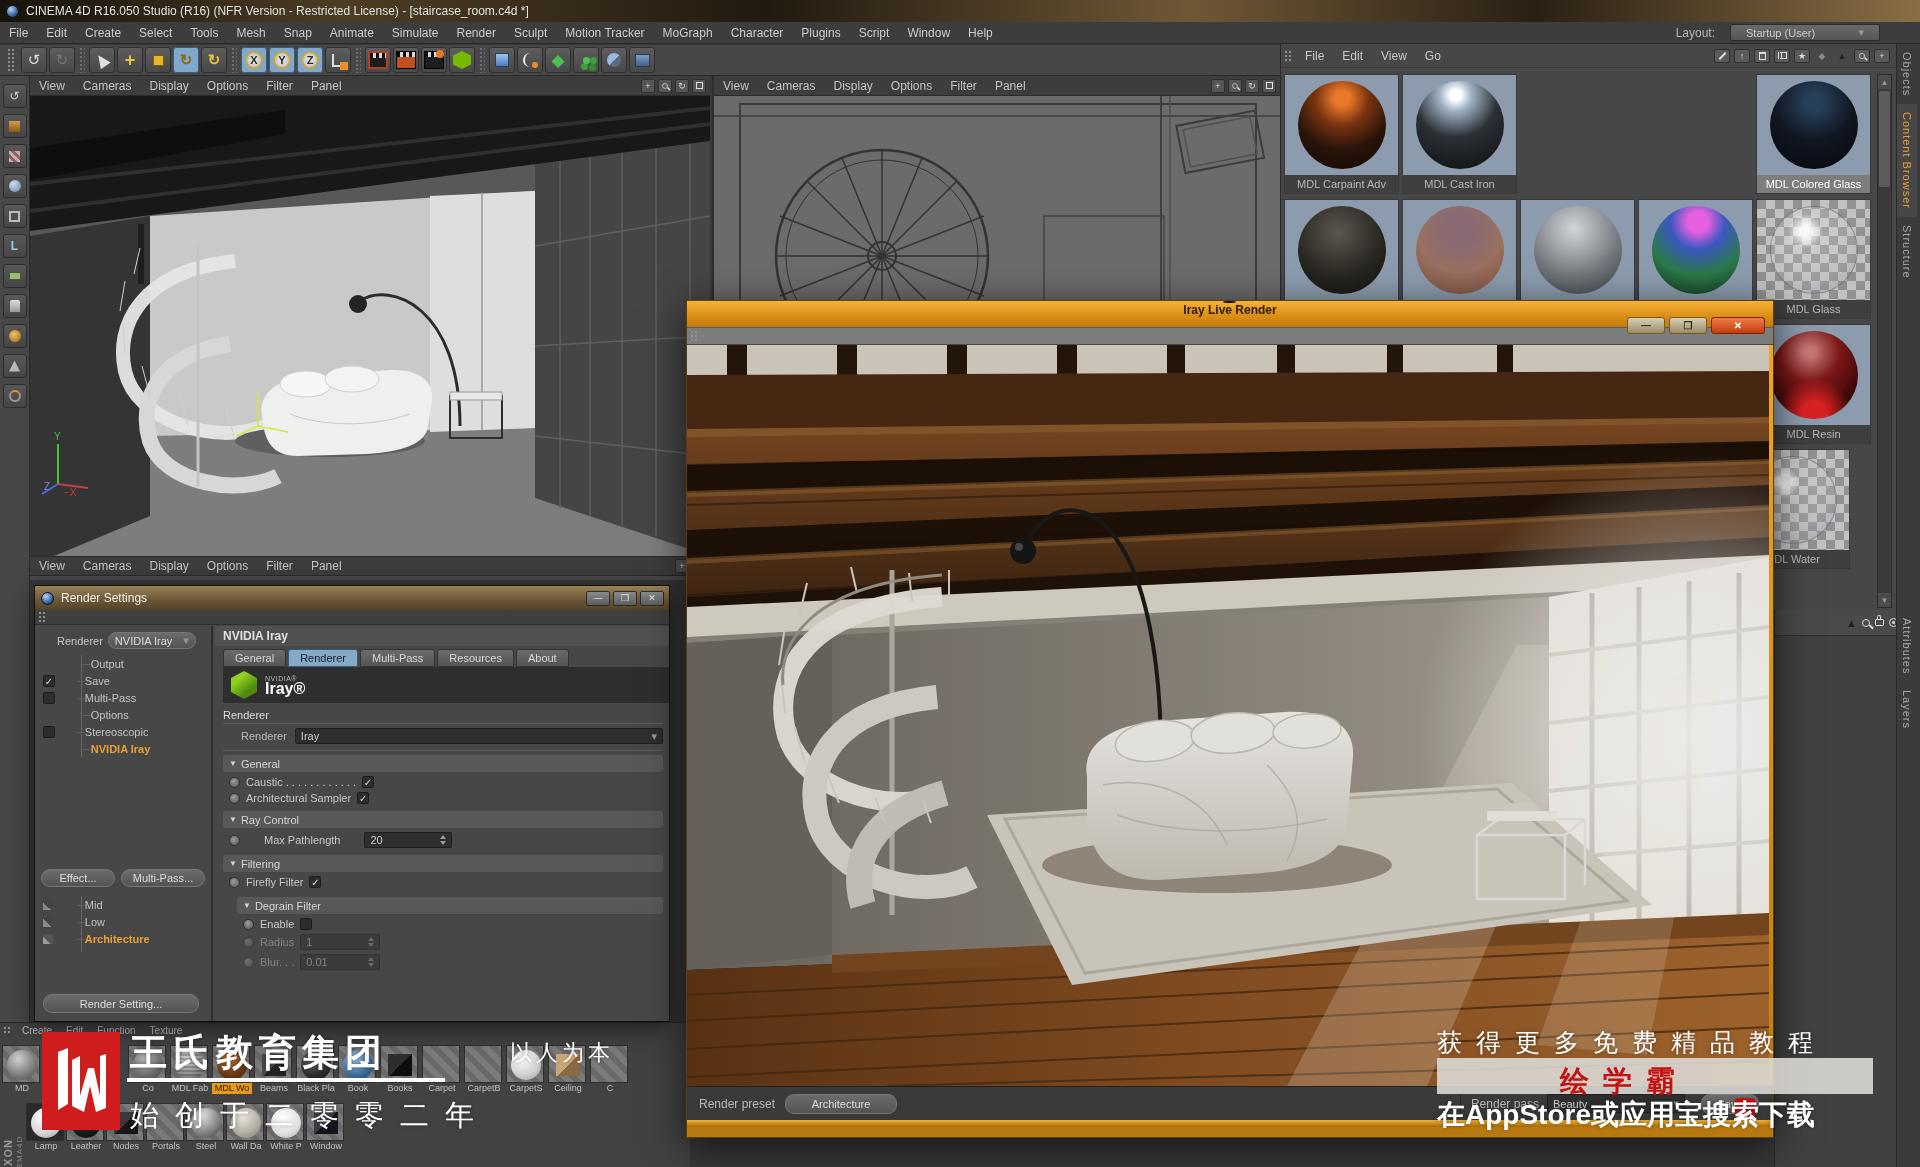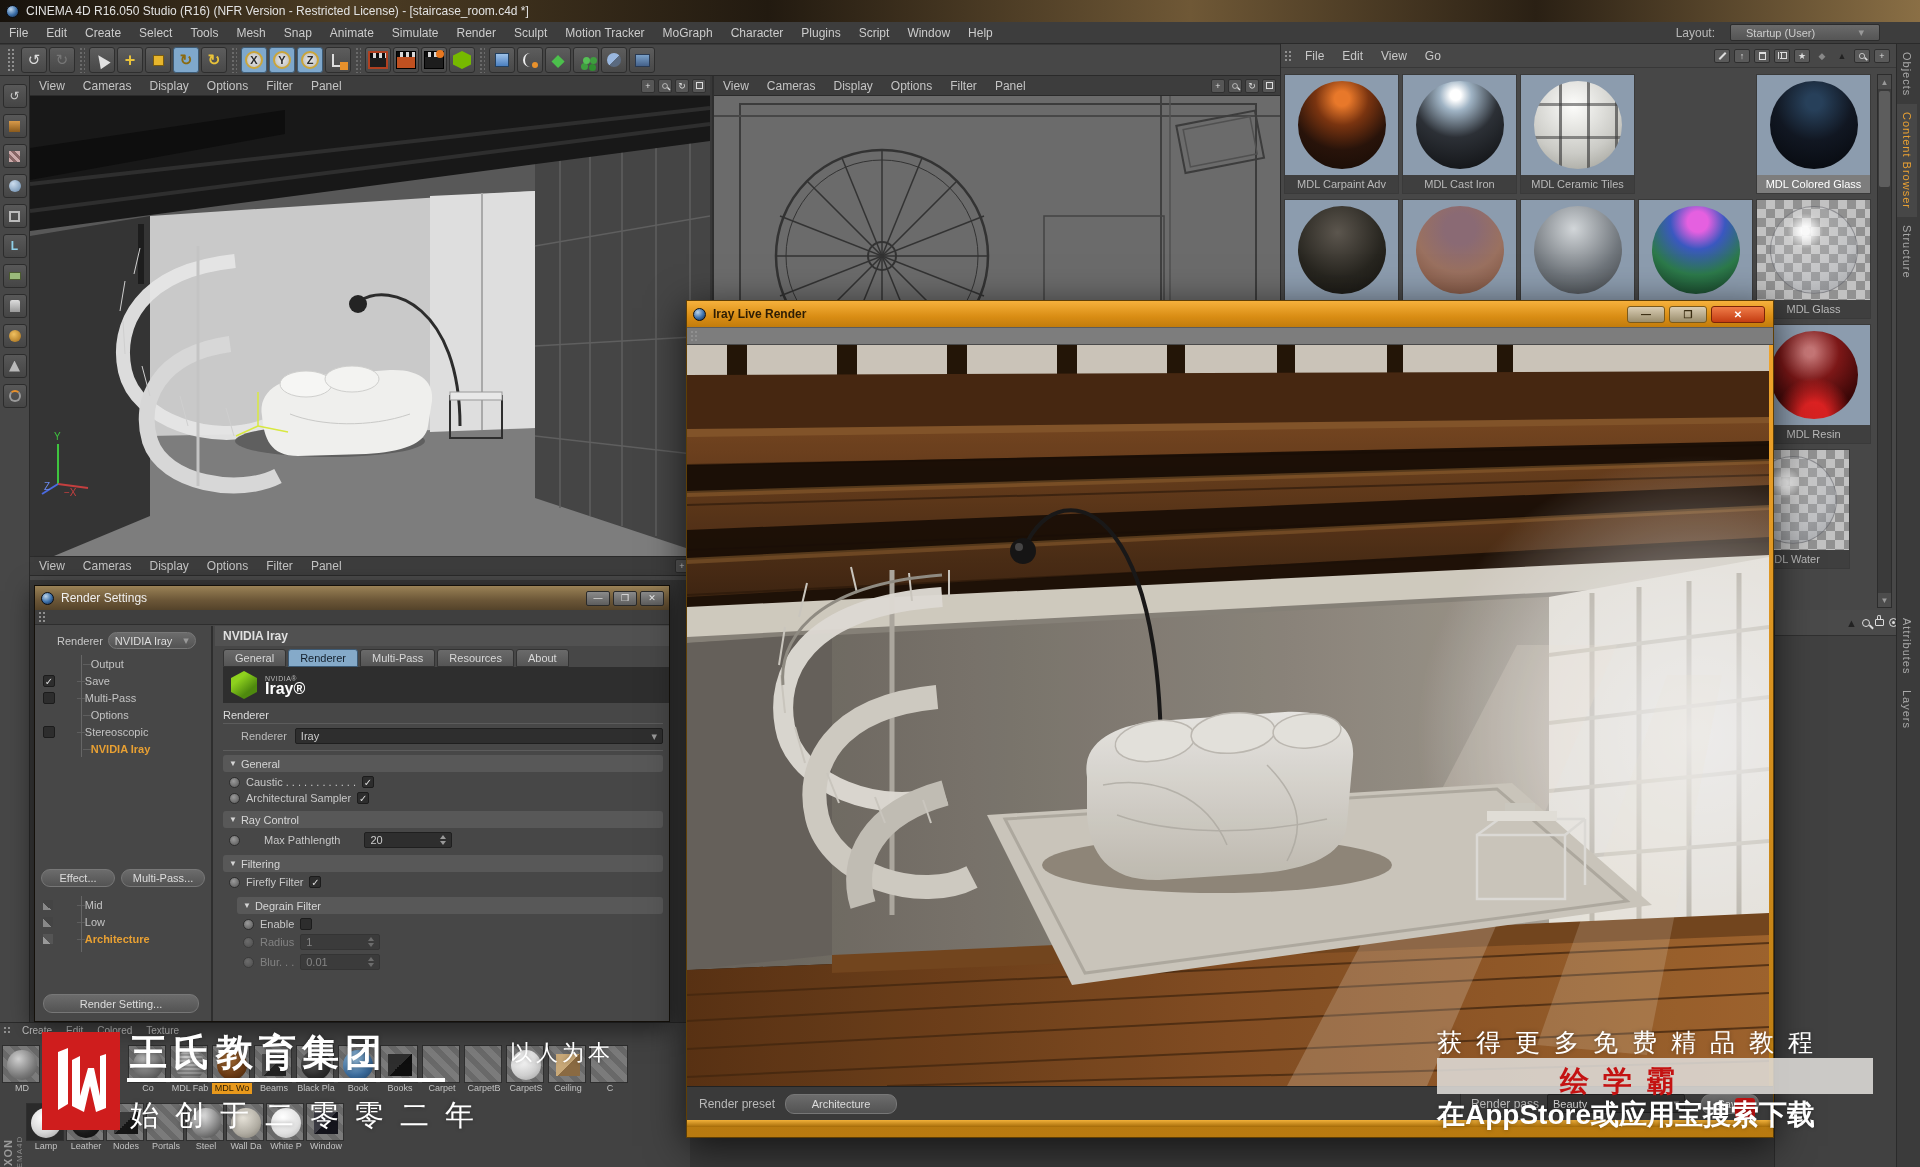--- a/index.html
+++ b/index.html
@@ -94,21 +94,21 @@
   .spin .u{border-bottom:4px solid #999;} .spin .d{border-top:4px solid #999;}
   .rstab{padding:2px 11px;font-size:11px;color:#d8d8d8;background:linear-gradient(#6a6a6a,#555);
     border:1px solid #333;border-radius:3px 3px 0 0;}
   .rstab.on{background:#85aac9;color:#14202c;border-color:#3c5a75;}
   .disab{opacity:.45;}
 
   
   .iray{left:686px;top:300px;width:1088px;height:838px;z-index:6;
     background:linear-gradient(#f2a52c,#b87a10);border:1px solid #5f3f06;box-shadow:0 8px 36px rgba(0,0,0,.65);}
   .iraytitle{height:26px;display:flex;align-items:center;color:#2e1d04;font-size:12px;font-weight:bold;
-    background:linear-gradient(#f6b13c,#d98d14 60%,#c27c0c);}
+    background:linear-gradient(#f6b13c,#d98d14 60%,#c27c0c);flex-direction:column;}
   .ibtn{width:38px;height:17px;border-radius:3px;border:1px solid #7a5a1c;margin-left:4px;
     background:linear-gradient(#d9cdb4,#9a8d6c);color:#3a2d12;font-size:10px;line-height:15px;text-align:center;font-weight:bold;}
   .ibtn.close{width:54px;background:linear-gradient(#ef7c48,#c43c12);color:#fff;border-color:#7a2408;}
   .iraygrip{height:18px;background:#7d7d7d;border-top:1px solid #5c5c5c;border-bottom:1px solid #4a4a4a;display:flex;align-items:center;}
   .iraybottom{height:34px;background:#3a3a3a;display:flex;align-items:center;font-size:12px;color:#b9b9b9;border-top:1px solid #222;}
 
   
   .matman{left:0;top:1022px;width:690px;height:145px;background:#424242;border-top:1px solid #2a2a2a;z-index:4;}
   .mm-menu{height:14px;display:flex;align-items:center;font-size:10px;color:#c0c0c0;}
   .mm-menu span{padding:0 7px;}
@@ -441,29 +441,20 @@
       <div class="th">
           <div class="sph" style="background:radial-gradient(circle at 50% 20%,#e8782a 0 9%,#7a3410 32%,#28130a 62%,#150b05);"></div>
         </div>
       <div class="lab">MDL Carpaint Adv</div>
     </div>
     <div class="cell" style="left:121px;top:30px;">
       <div class="th">
           <div class="sph" style="background:radial-gradient(circle at 45% 16%,#ffffff 0 6%,#9fb3c4 18%,#2c3036 48%,#0b0c0e);"></div>
         </div>
       <div class="lab">MDL Cast Iron</div>
-    </div>
-    <div class="cell" style="left:239px;top:30px;">
-      <div class="th">
-          <div class="sph" style="background:
-        repeating-linear-gradient(90deg,transparent 0 25px,rgba(60,60,60,.65) 25px 28px),
-        repeating-linear-gradient(0deg,transparent 0 30px,rgba(60,60,60,.55) 30px 33px),
-        radial-gradient(circle at 45% 28%,#fdfdfb,#cbcbc6 60%,#97978f);"></div>
-        </div>
-      <div class="lab">MDL Ceramic Tiles</div>
     </div>
     <div class="cell sel" style="left:475px;top:30px;">
       <div class="th">
           <div class="sph" style="background:radial-gradient(circle at 50% 24%,#27405a 0 10%,#111722 48%,#05070b);"></div>
         </div>
       <div class="lab">MDL Colored Glass</div>
     </div>
 
     <div class="cell" style="left:3px;top:155px;">
       <div class="th">
@@ -716,21 +707,21 @@
         </div>
       </div>
     </div>
   </div>
 
   <div class="abs matman">
     <div class="mm-menu">
       <div class="grip" style="height:9px;"></div>
       <span>Create</span>
       <span>Edit</span>
-      <span>Colored</span>
+      <span>Function</span>
       <span>Texture</span>
     </div>
 
     <div class="mcell" style="left:2px;top:22px;">
         <div class="mth">
           <div class="msph" style="background:radial-gradient(circle at 38% 30%,#cfcfcf,#7a7a7a 60%,#4a4a4a);"></div>
         </div>
         <div class="mlab">MD</div>
       </div>
     <div class="mcell" style="left:128px;top:22px;">

